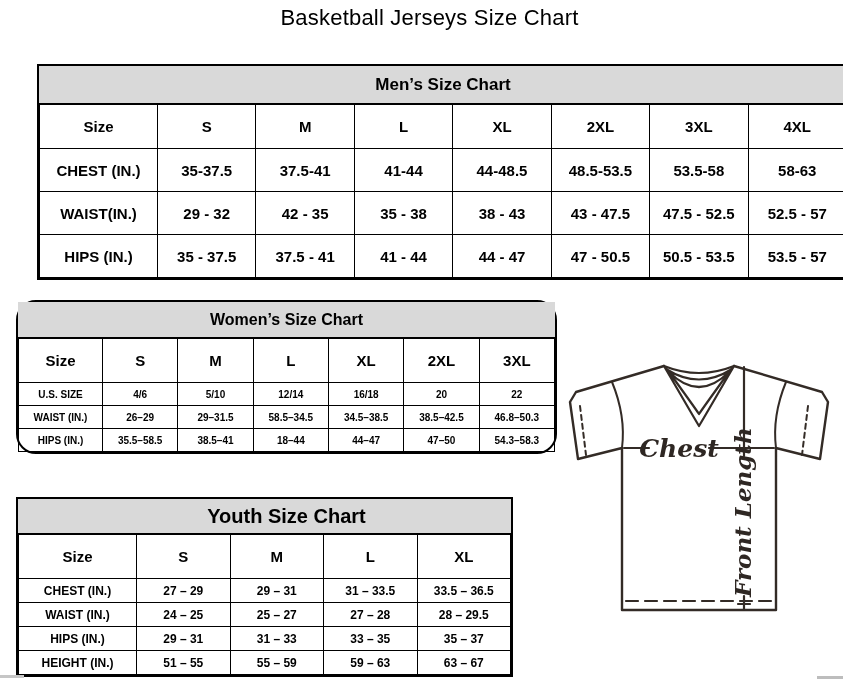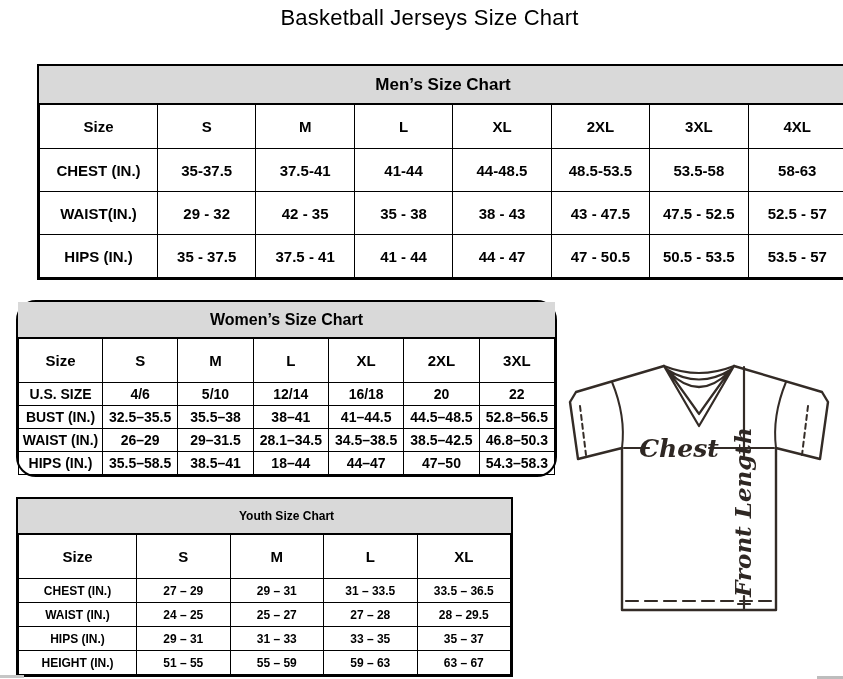--- a/index.html
+++ b/index.html
@@ -39,25 +39,25 @@
   
   .mens { left:16px; top:64px; width:812px;margin-left:21px; }
   .mens .chart-title { height:37px; line-height:37px; font-size:17px; }
   .mens th { height:43px; font-size:15px; }
   .mens td { height:42px; font-size:15px; }
   .mens .lbl { width:117px; }
   
   .womens { left:16px; top:300px; width:541px;border-radius:20px; }
   .womens .chart-title { height:35px; line-height:35px; font-size:16px; }
   .womens th { height:43px; font-size:15px; }
-  .womens td { height:22px; font-size:14px; }
+  .womens td { height:22px; font-size:10px; }
   .womens .lbl { width:83px; }
   
   .youth { left:16px; top:497px; width:497px; }
-  .youth .chart-title { height:34px; line-height:34px; font-size:12px;padding-left:44px; }
+  .youth .chart-title { height:34px; line-height:34px; font-size:20px;padding-left:44px; }
   .youth th { height:43px; font-size:15px; }
   .youth td { height:23px; font-size:12px; }
   .youth .lbl { width:117px; }
   
   .jersey { position:absolute; left:552px; top:356px; }
   .jersey text {
     font-family:"DejaVu Serif", serif;
     font-style:italic;
     font-weight:bold;
     fill:#2e2723;
@@ -139,33 +139,24 @@
         <tr>
           <td class="lbl">U.S. SIZE</td>
           <td>4/6</td>
           <td>5/10</td>
           <td>12/14</td>
           <td>16/18</td>
           <td>20</td>
           <td>22</td>
         </tr>
         <tr>
-          <td class="lbl">BUST (IN.)</td>
-          <td>32.5–35.5</td>
-          <td>35.5–38</td>
-          <td>38–41</td>
-          <td>41–44.5</td>
-          <td>44.5–48.5</td>
-          <td>52.8–56.5</td>
-        </tr>
-        <tr>
           <td class="lbl">WAIST (IN.)</td>
           <td>26–29</td>
           <td>29–31.5</td>
-          <td>28.1–34.5</td>
+          <td>58.5–34.5</td>
           <td>34.5–38.5</td>
           <td>38.5–42.5</td>
           <td>46.8–50.3</td>
         </tr>
         <tr>
           <td class="lbl">HIPS (IN.)</td>
           <td>35.5–58.5</td>
           <td>38.5–41</td>
           <td>18–44</td>
           <td>44–47</td>

